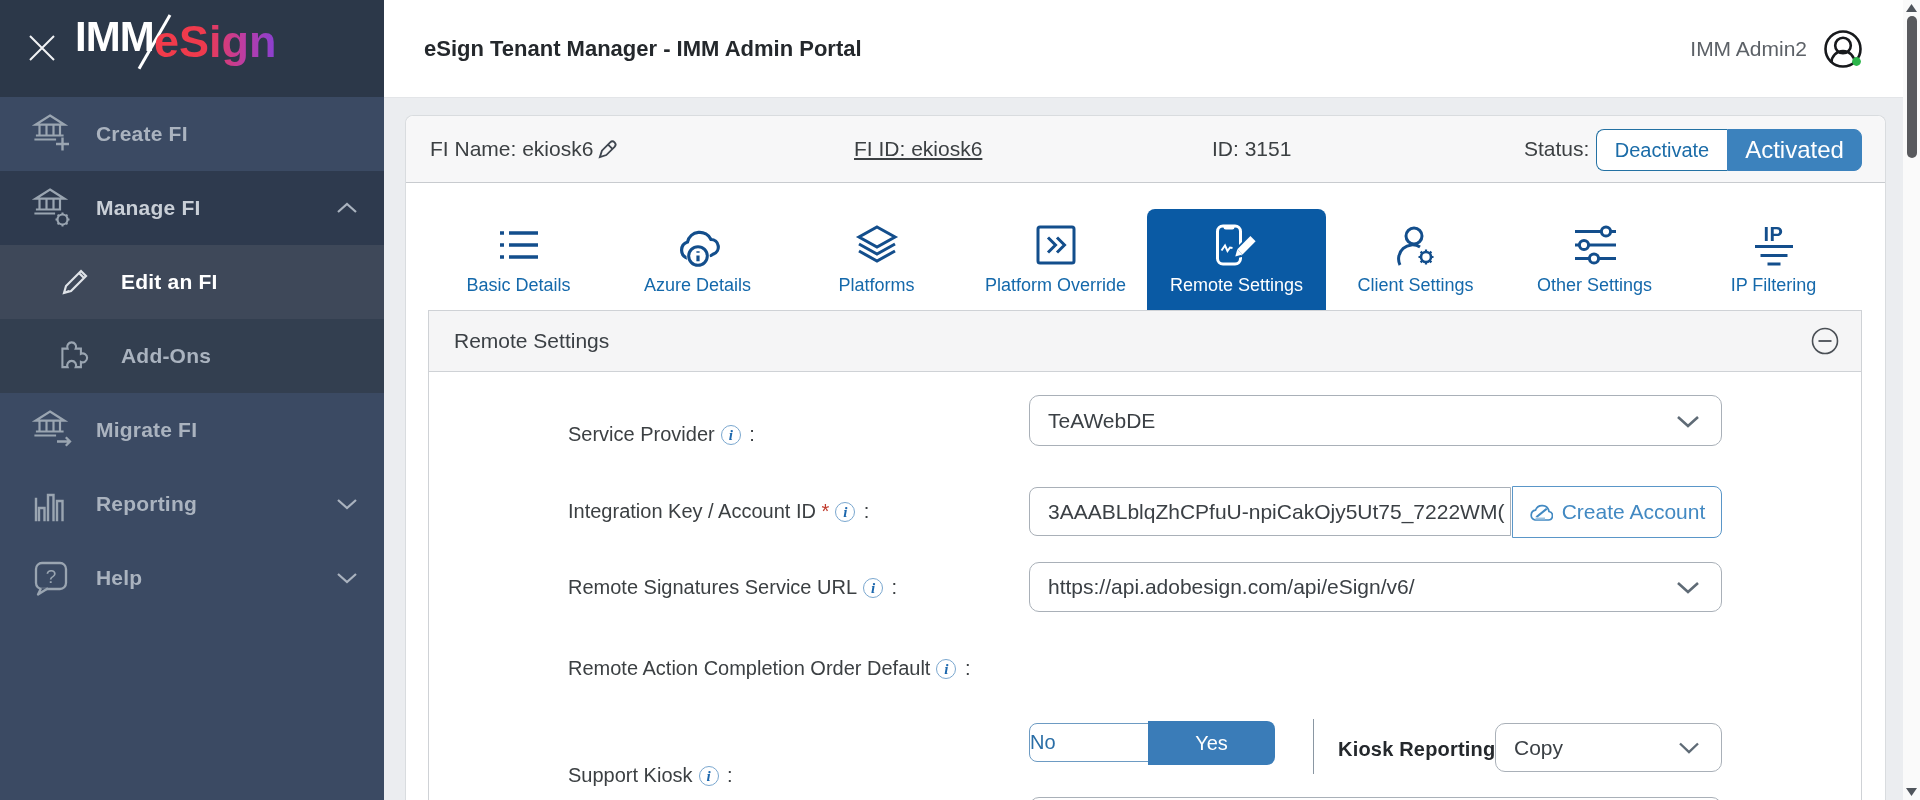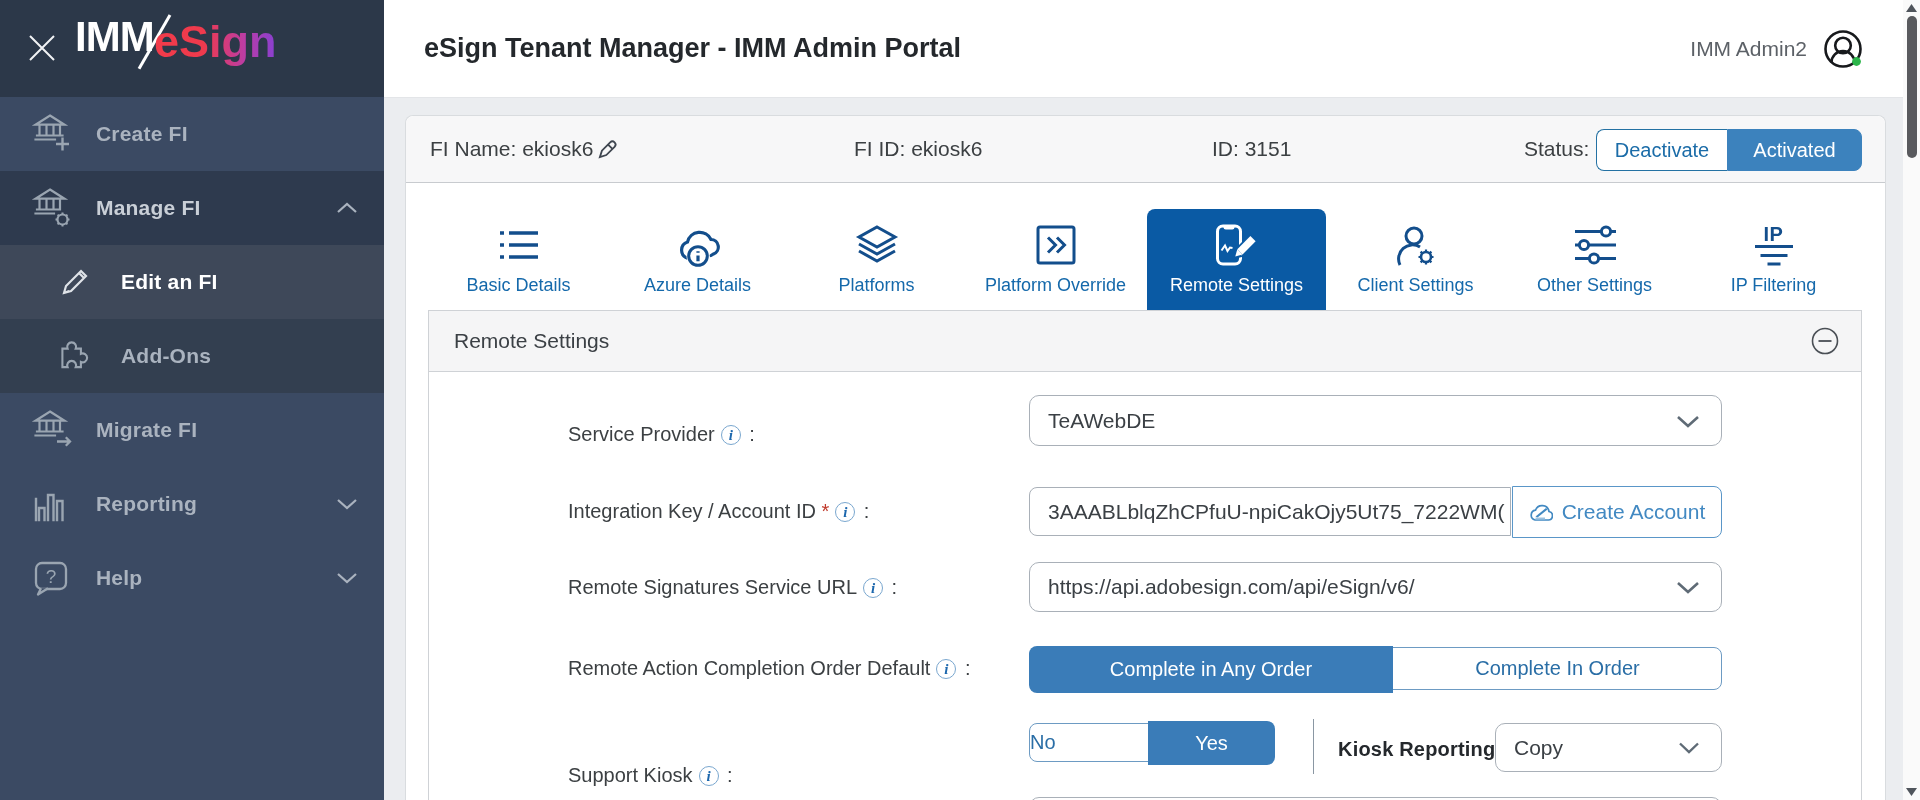--- a/index.html
+++ b/index.html
@@ -11,31 +11,31 @@
 #sbhead { left:0; top:0; width:384px; height:97px; background:#2c3849; }
 .mrow { left:0; width:384px; height:74px; }
 .mrow .mtxt { position:absolute; left:96px; top:50%; transform:translateY(-50%); font-size:21px; font-weight:700; color:#aab3bf; letter-spacing:0.2px; }
 .mrow .mtxt2 { position:absolute; left:121px; top:50%; transform:translateY(-50%); font-size:21px; font-weight:700; color:#aab3bf; letter-spacing:0.2px; }
 .micon { position:absolute; left:31px; top:50%; transform:translateY(-50%); }
 .micon2 { position:absolute; left:58px; top:50%; transform:translateY(-50%); }
 .chev { position:absolute; right:26px; top:50%; transform:translateY(-50%); }
 
 
 #topbar { left:384px; top:0; width:1519px; height:98px; background:#ffffff; border-bottom:1px solid #e3e5e8; }
-#title { left:40px; top:0; height:97px; line-height:97px; font-size:27px; font-weight:700; color:#24282c; }
+#title { left:40px; top:0; height:97px; line-height:97px; font-size:22px; font-weight:700; color:#24282c; }
 #admin { right:96px; top:0; height:97px; line-height:97px; font-size:21px; color:#5c6167; }
 
 
 #card { left:405px; top:115px; width:1481px; height:792px; background:#ffffff; border:1px solid #d9dcdf; border-bottom:none; border-radius:8px 8px 0 0; }
 #fihead { left:0; top:0; width:1479px; height:67px; background:#f7f7f8; border-bottom:1px solid #c8cbcf; border-radius:8px 8px 0 0; }
 .fitxt { top:0; height:66px; line-height:66px; font-size:21px; color:#3c4043; }
 
 
 #btn-deact { left:1190px; top:13px; width:131px; height:42px; background:#fff; border:1px solid #2471a3; border-right:none; border-radius:8px 0 0 8px; color:#1b6ca8; font-size:20px; text-align:center; line-height:40px; }
-#btn-act { left:1321px; top:13px; width:135px; height:42px; background:#3c82bd; border:1px solid #3c82bd; border-radius:0 8px 8px 0; color:#fff; font-size:20px; text-align:center; line-height:40px; }
+#btn-act { left:1321px; top:13px; width:135px; height:42px; background:#3c82bd; border:1px solid #3c82bd; border-radius:0 8px 8px 0; color:#fff; font-size:24px; text-align:center; line-height:40px; }
 
 
 .tab { top:93px; width:179px; height:100px; text-align:center; }
 .tab .tlabel { position:absolute; left:0; right:0; top:66px; font-size:18px; color:#1569ab; }
 .tab .ticon { position:absolute; left:0; right:0; top:14px; height:44px; }
 #tab-active { background:#0a5aa4; border-radius:8px 8px 0 0; }
 #tab-active .tlabel { color:#fff; }
 
 
 #panel { left:22px; top:194px; width:1434px; height:491px; border:1px solid #cfd2d6; background:#fff; overflow:hidden; }
@@ -154,21 +154,21 @@
 
 <div id="card" class="abs">
   <div id="fihead" class="abs">
     <div class="abs fitxt" style="left:24px;">FI Name: ekiosk6</div>
     <svg class="abs" style="left:189px;top:20px;" width="26" height="26" viewBox="0 0 26 26">
       <g transform="rotate(45 13 13)" stroke="#3f4650" stroke-width="1.8" fill="none">
         <path d="M13 24.5 L9.9 18.5 V6.8 A3.1 3.1 0 0 1 16.1 6.8 V18.5 Z"></path>
         <path d="M9.9 9.8 H16.1"></path>
       </g>
     </svg>
-    <div class="abs fitxt" style="left:448px;">FI ID: ekiosk6</div>
+    <div class="abs fitxt" style="left:448px;text-decoration:underline;">FI ID: ekiosk6</div>
     <div class="abs fitxt" style="left:806px;">ID: 3151</div>
     <div class="abs fitxt" style="left:1118px;">Status:</div>
     <div id="btn-deact" class="abs">Deactivate</div>
     <div id="btn-act" class="abs">Activated</div>
   </div>
 
   <div class="abs tab" style="left:23px;">
     <div class="ticon"><svg width="44" height="44" viewBox="0 0 44 44">
           <g stroke="#134e8c" stroke-width="3.6" fill="none">
             <path d="M3 10 h4 M12 10 h29 M3 22 h4 M12 22 h29 M3 34 h4 M12 34 h29"></path>
@@ -280,24 +280,20 @@
 
     <div class="abs flabel" style="left:139px;top:265px;">Remote Signatures Service URL<span class="infoi">i</span> :</div>
     <div class="abs ibox" style="left:600px;top:251px;width:693px;height:50px;">
       <div class="itxt" style="line-height:48px;">https://api.adobesign.com/api/eSign/v6/</div>
       <svg class="chevd" width="26" height="15" viewBox="0 0 26 15">
           <path d="M3 3 L13 12 L23 3" stroke="#5f6b76" stroke-width="2.6" fill="none"></path>
         </svg>
     </div>
 
     <div class="abs flabel" style="left:139px;top:346px;">Remote Action Completion Order Default<span class="infoi">i</span> :</div>
-    <div class="abs" style="left:600px;top:336px;width:693px;height:43px;border:1px solid #6d9bc3;border-radius:8px;background:#fff;">
-      <div class="abs segblue" style="left:-1px;top:-2px;width:364px;height:47px;border-radius:8px 0 0 8px;line-height:47px;text-align:center;font-size:20px;">Complete in Any Order</div>
-      <div class="abs" style="left:363px;top:0;width:329px;height:41px;line-height:41px;text-align:center;font-size:20px;color:#2a6ea6;">Complete In Order</div>
-    </div>
 
     <div class="abs flabel" style="left:139px;top:422px;margin-top:31px;">Support Kiosk<span class="infoi">i</span> :</div>
     <div class="abs" style="left:600px;top:412px;width:245px;height:39px;border:1px solid #6d9bc3;border-radius:8px;background:#fff;">
       <div class="abs" style="left:0;top:0;width:119px;height:37px;line-height:37px;text-align:left;font-size:20px;color:#2a6ea6;">No</div>
       <div class="abs segblue" style="left:118px;top:-3px;width:127px;height:44px;border-radius:0 8px 8px 0;line-height:44px;text-align:center;font-size:20px;">Yes</div>
     </div>
     <div class="abs" style="left:884px;top:408px;width:1px;height:55px;background:#8a97a3;"></div>
     <div class="abs" style="left:909px;top:427px;font-size:20px;font-weight:700;color:#24282c;letter-spacing:0.2px;">Kiosk Reporting:</div>
     <div class="abs ibox" style="left:1066px;top:412px;width:227px;height:49px;">
       <div class="itxt" style="line-height:47px;">Copy</div>

